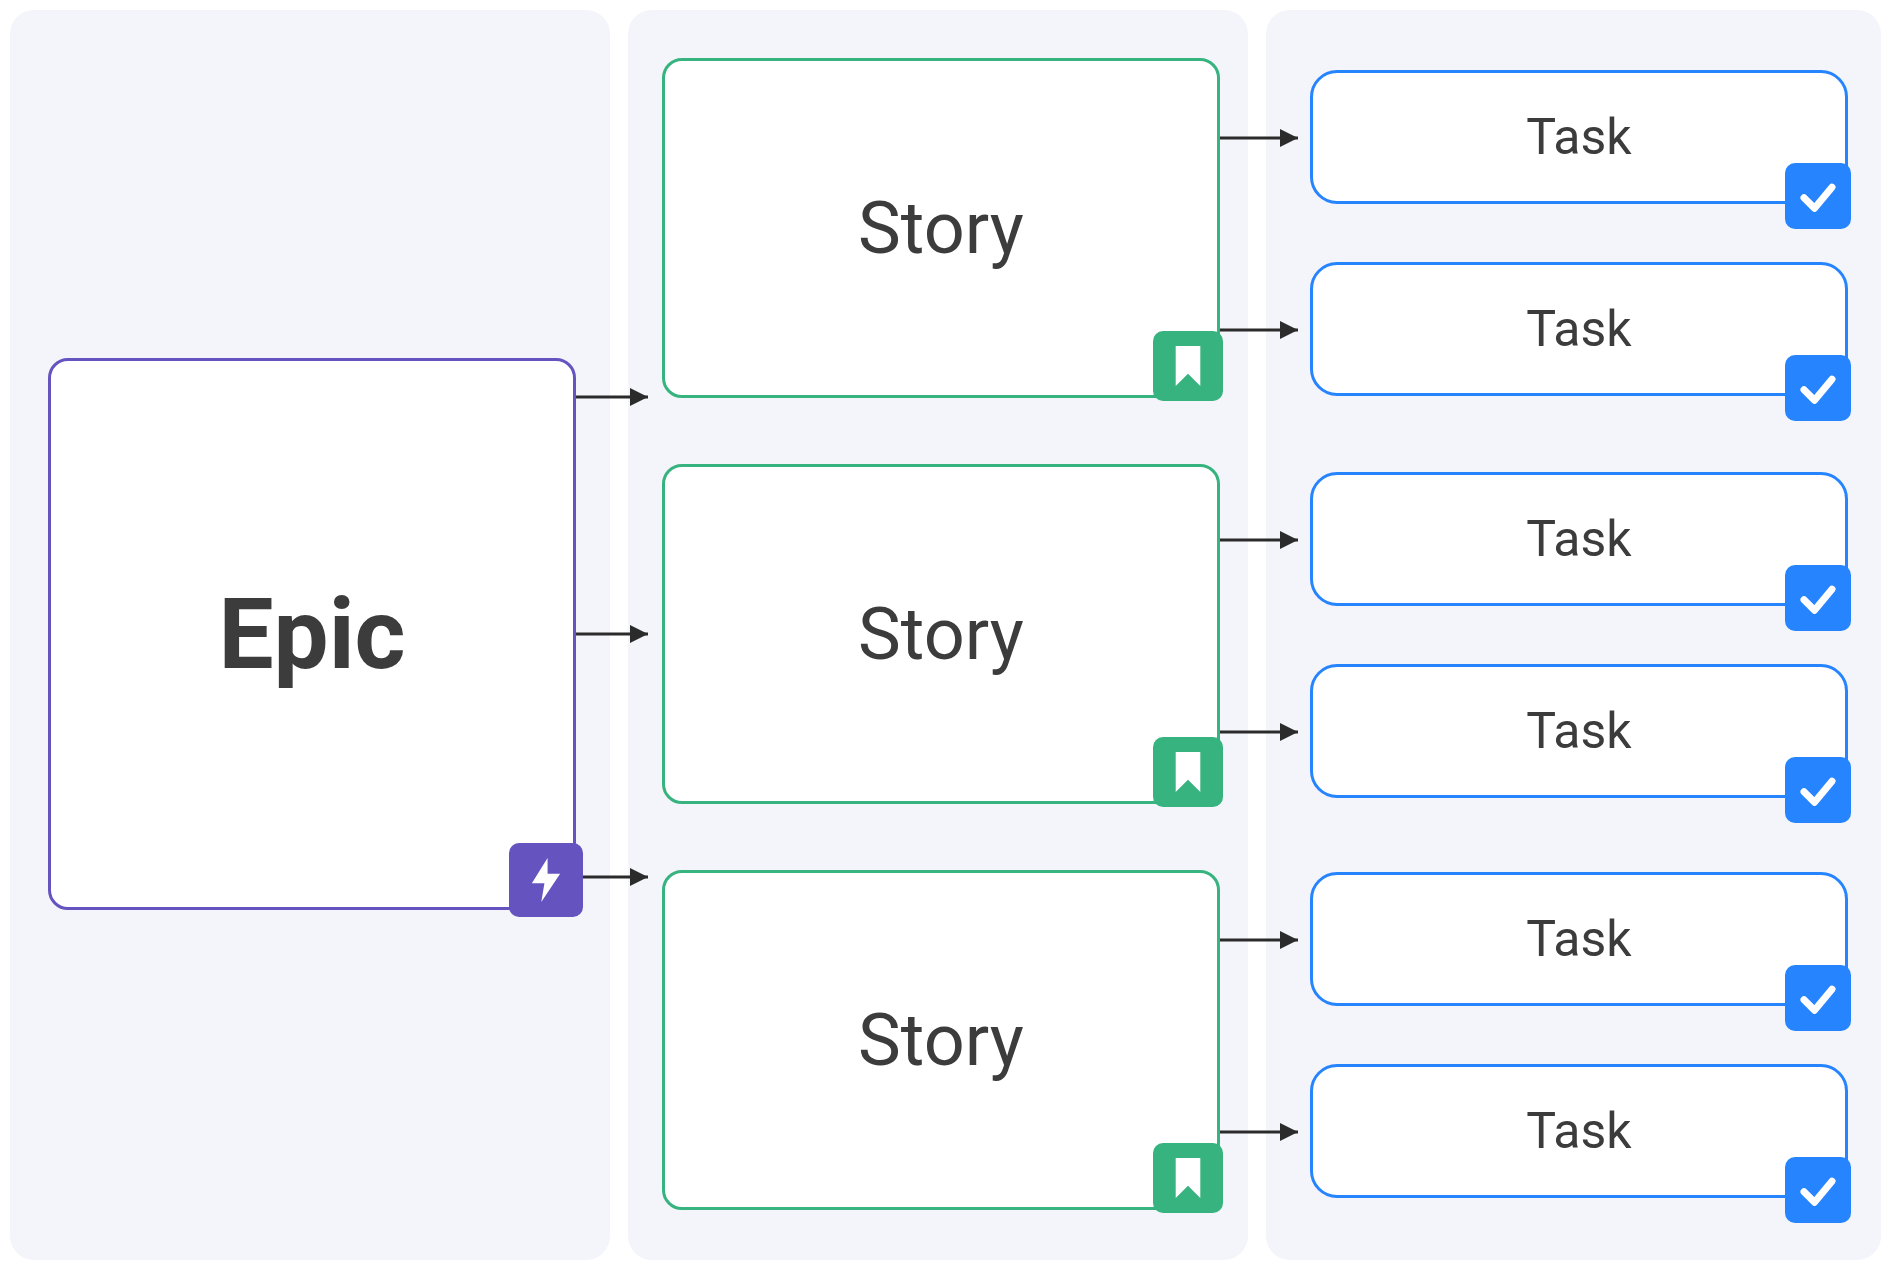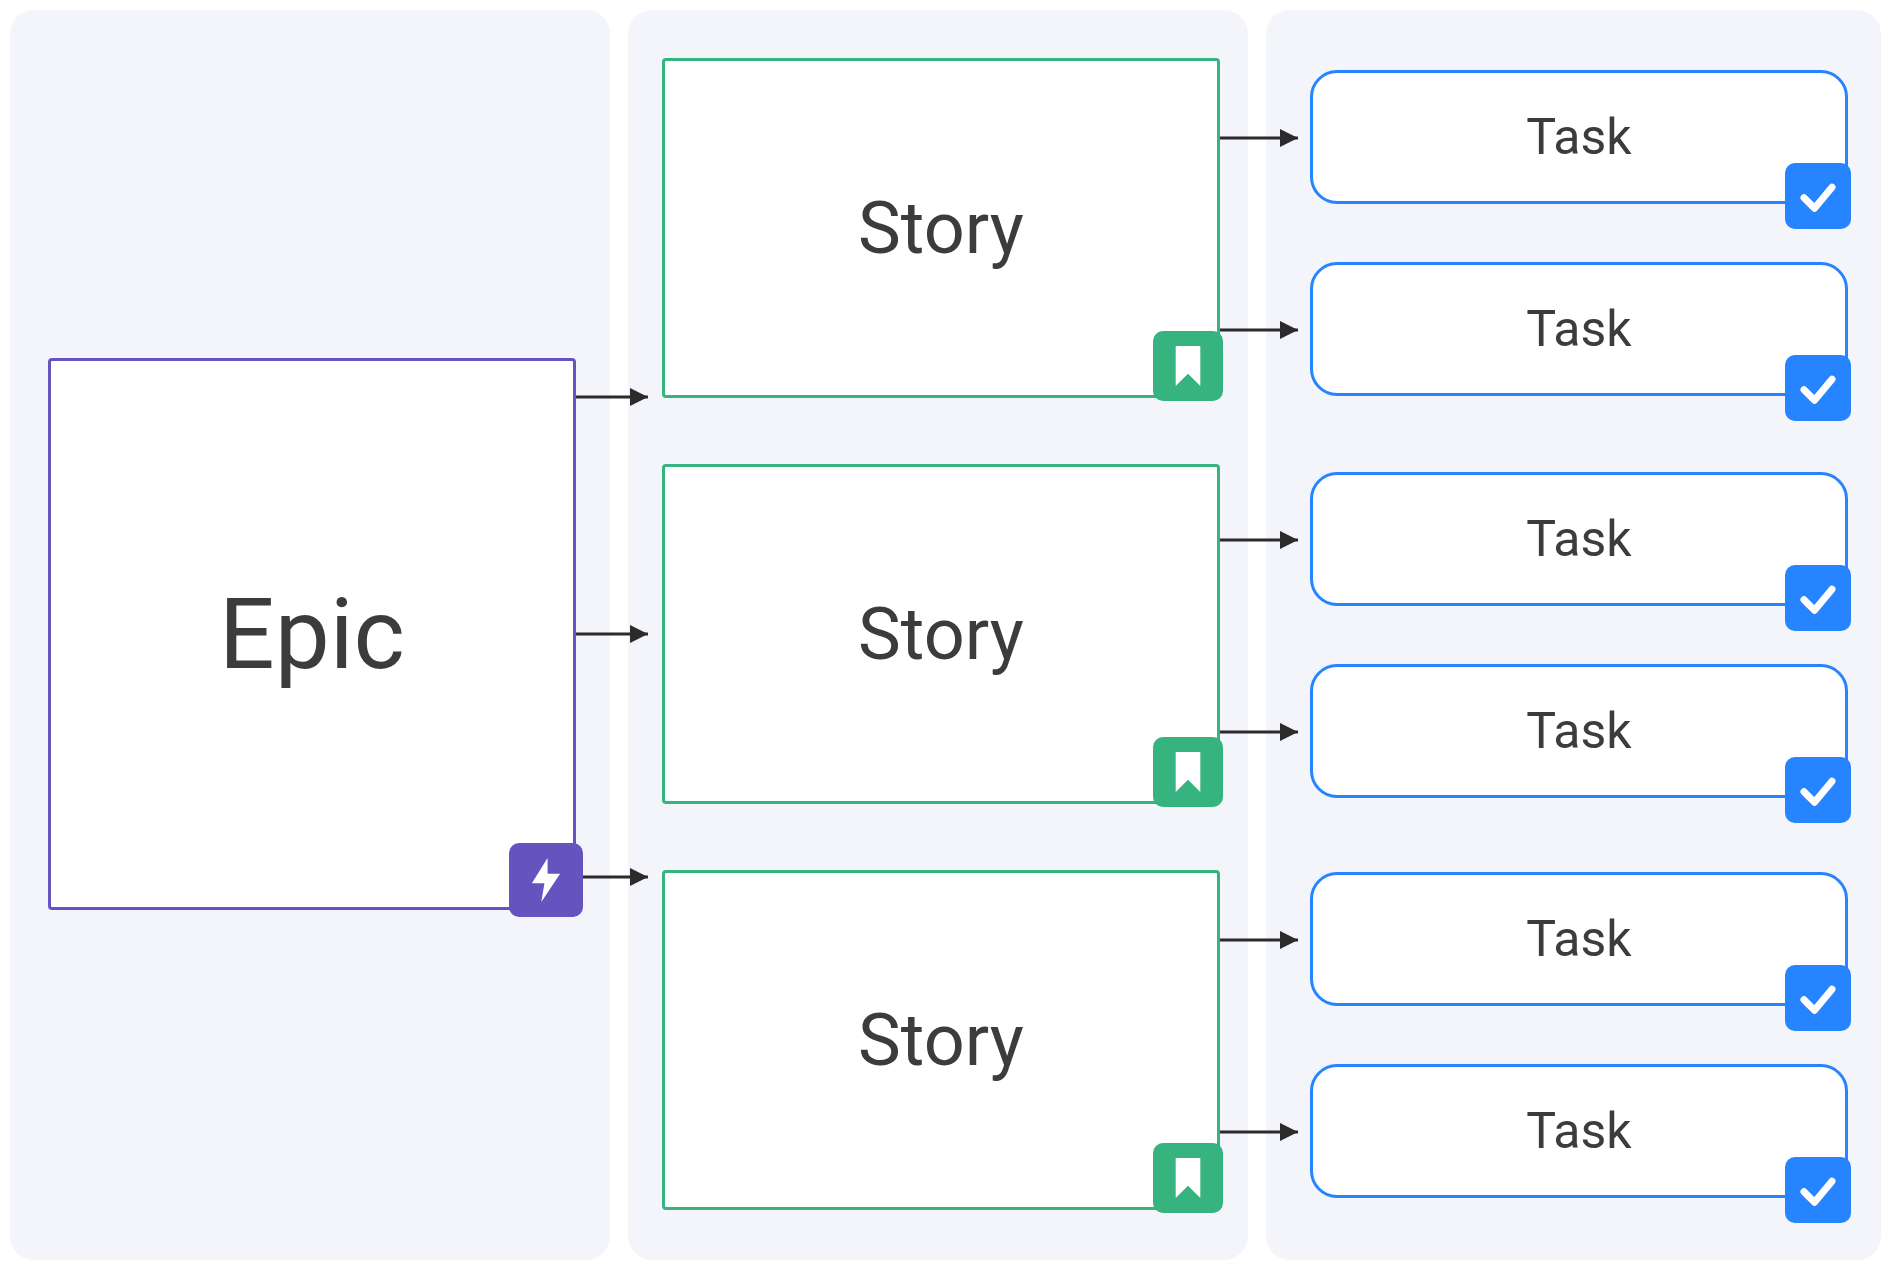--- a/index.html
+++ b/index.html
@@ -28,30 +28,30 @@
     background: #F4F5FA;
     border-radius: 24px;
   }
   .panel-epic   { left: 10px;  top: 10px;  width: 600px; height: 1250px; }
   .panel-story  { left: 628px; top: 10px;  width: 620px; height: 1250px; }
   .panel-task   { left: 1266px; top: 10px;  width: 615px; height: 1250px; }
 
   .node {
     position: absolute;
     background: #ffffff;
-    border-radius: 4px;
+    border-radius: 20px;
     display: flex;
     align-items: center;
     justify-content: center;
     color: #3c3c3c;
   }
   .node-epic {
     border: 3px solid #6554C0;
     font-size: 98px;
-    font-weight: 400;
+    font-weight: 700;
   }
   .node-story {
     border: 3px solid #36B37E;
     font-size: 72px;
     font-weight: 400;
   }
   .node-task {
     border: 3px solid #2684FF;
     font-size: 50px;
     font-weight: 400;

